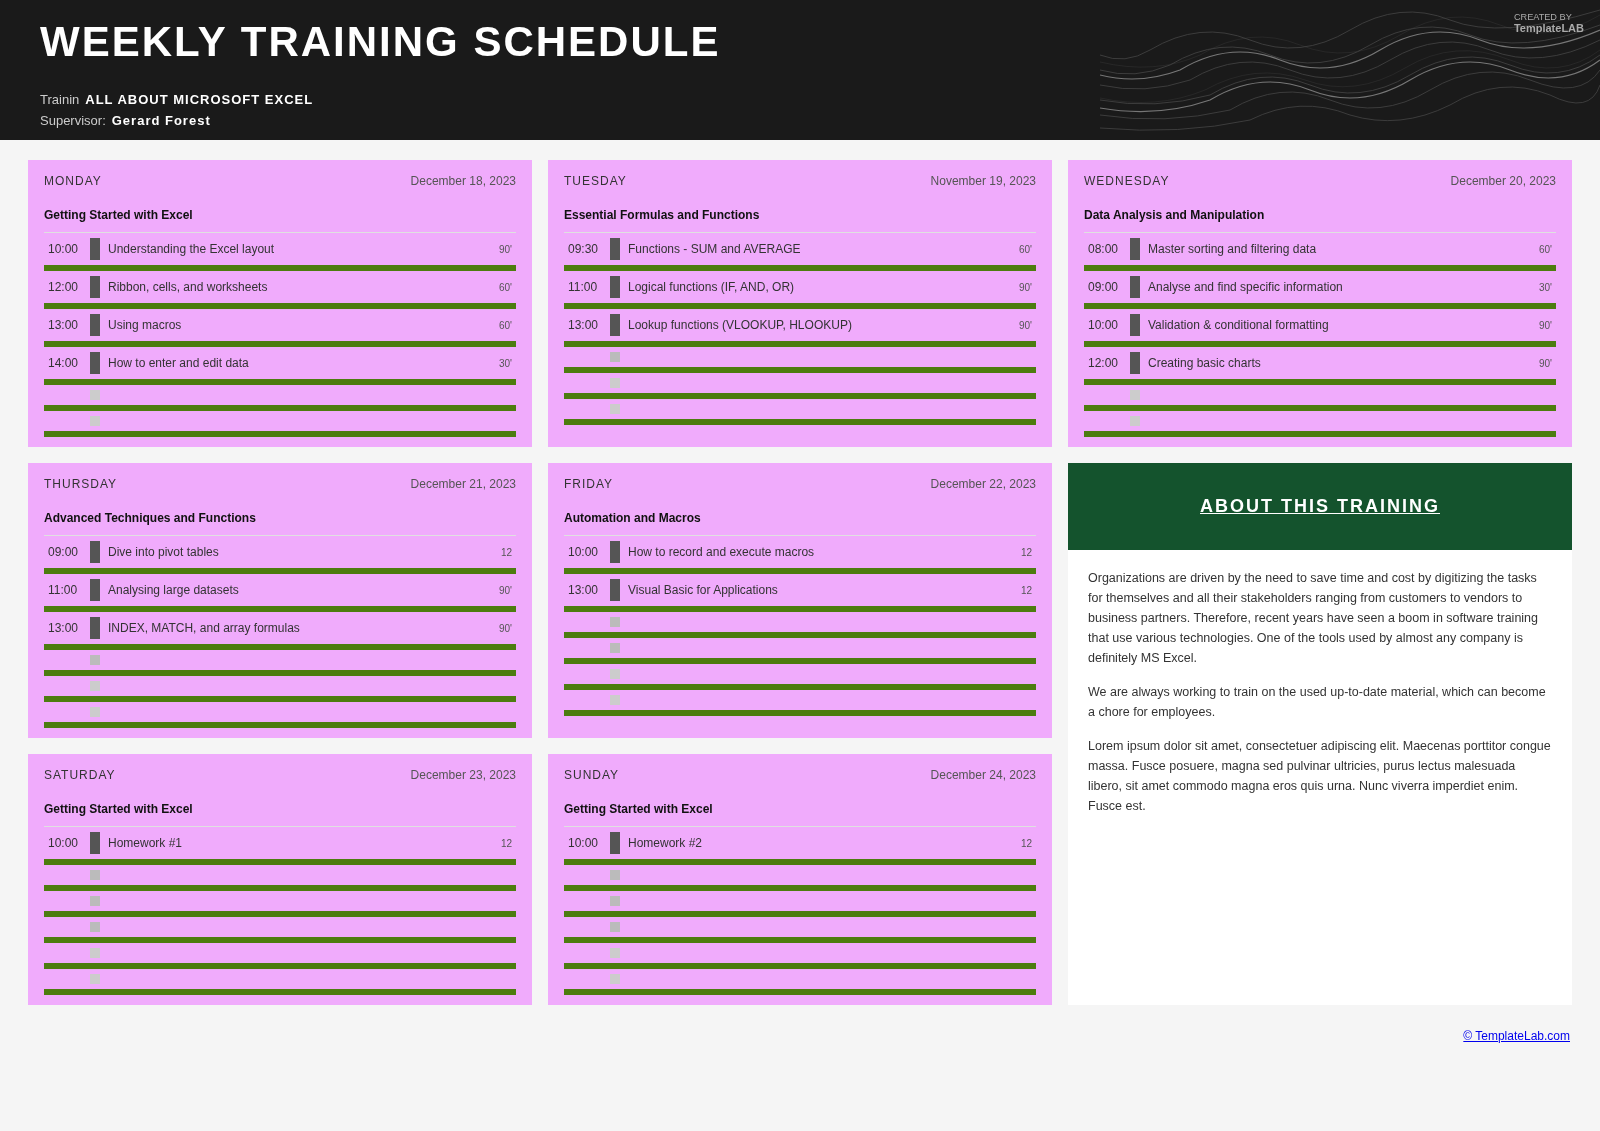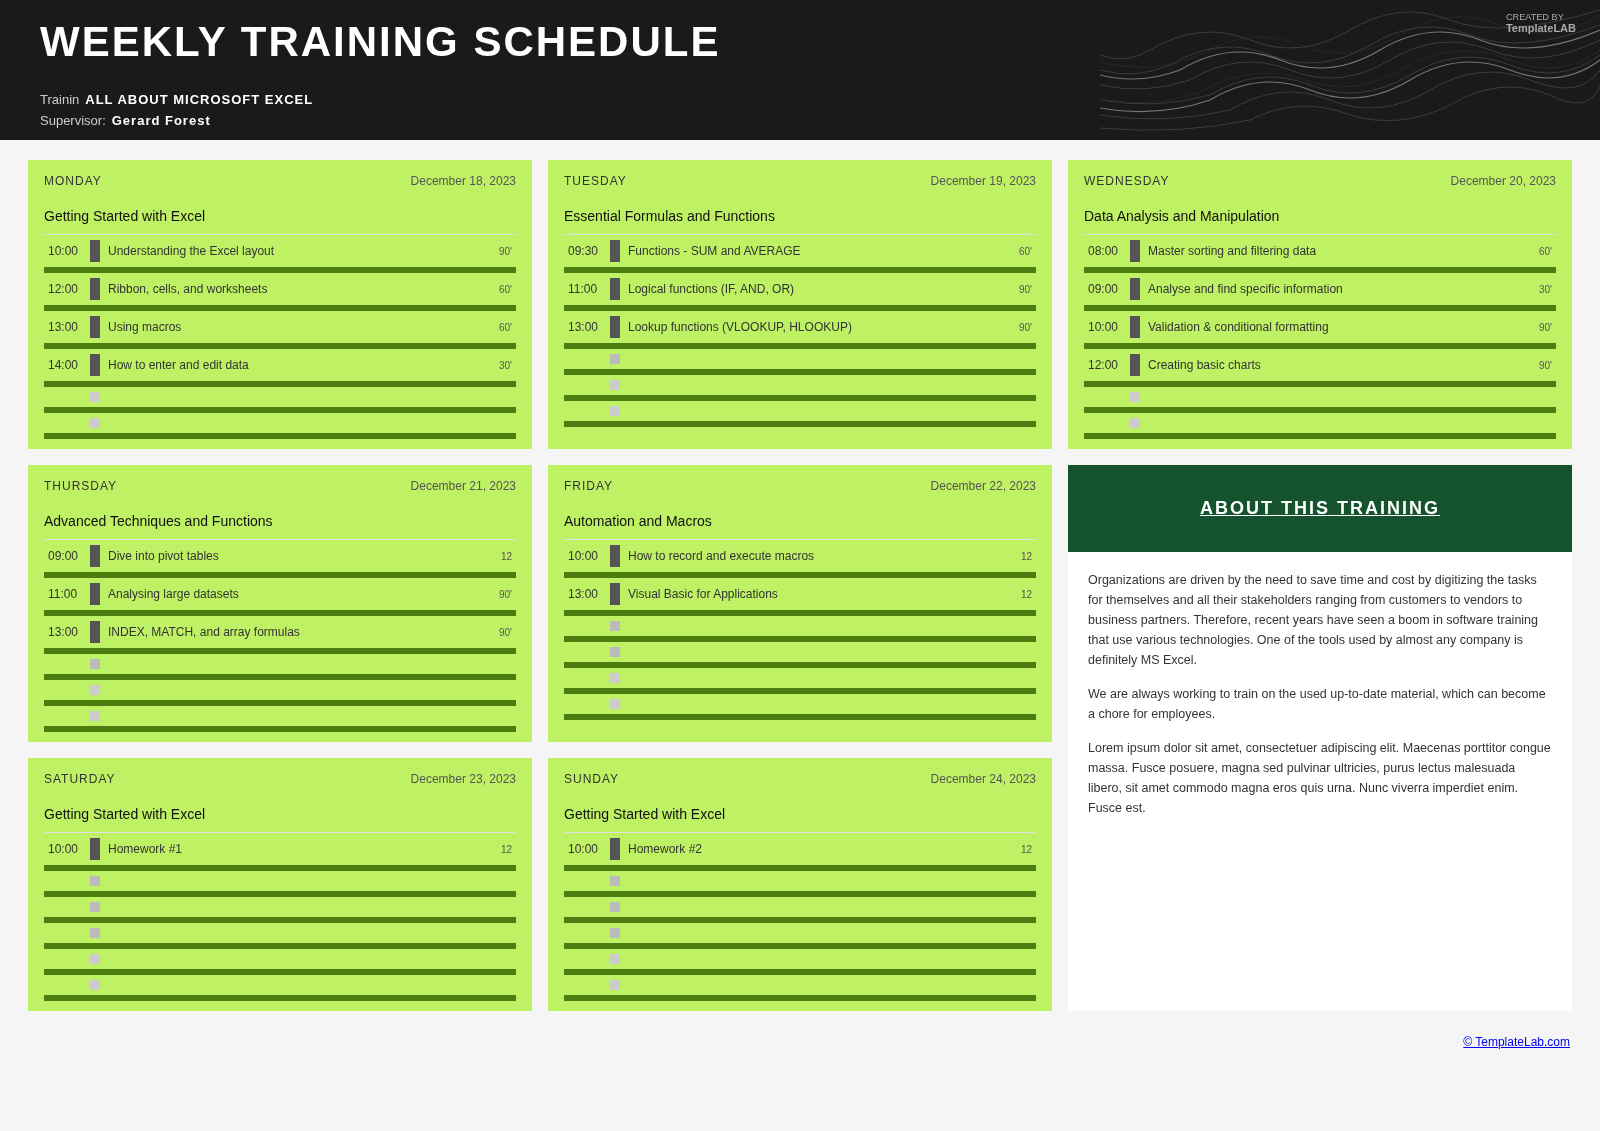--- a/index.html
+++ b/index.html
@@ -55,50 +55,50 @@
       color: #ffffff;
     }
     .header-row {
       display: flex;
       gap: 30px;
       margin-top: 20px;
     }
     .templatelab-logo {
       position: absolute;
       top: 10px;
-      right: 24px;
+      right: 16px;
       font-size: 11px;
       color: #aaa;
     }
 
     
     .day-card {
-      background: #bef264;
+      background: #f0abfc;
       padding: 14px 16px 10px 16px;
     }
     .day-header {
       display: flex;
       justify-content: space-between;
       align-items: baseline;
       margin-bottom: 2px;
     }
     .day-name {
       font-size: 12px;
       font-weight: 400;
       color: #333;
       text-transform: uppercase;
       letter-spacing: 1px;
     }
     .day-date {
       font-size: 12px;
       color: #555;
     }
     .day-title {
-      font-size: 14px;
-      font-weight: 400;
+      font-size: 12px;
+      font-weight: 700;
       color: #111;
       margin-bottom: 10px;
       border-bottom: none;
       margin-top: 20px;
     }
 
     
     .schedule-table {
       width: 100%;
       border-collapse: collapse;
@@ -292,21 +292,21 @@
           <td class="td-desc"></td>
           <td class="td-dur"></td>
         </tr>
         </tbody>
     </table>
   </div>
 
   <div class="day-card">
     <div class="day-header">
       <span class="day-name">TUESDAY</span>
-      <span class="day-date">December 19, 2023</span>
+      <span class="day-date">November 19, 2023</span>
     </div>
     <div class="day-title">Essential Formulas and Functions</div>
     <table class="schedule-table">
       <tbody id="tbody-tuesday">
           <tr>
           <td class="td-time">09:30</td>
           <td class="td-bar">
             <div class="bar-block" style="height:22px;background:#555;"></div>
           </td>
           <td class="td-desc">Functions - SUM and AVERAGE</td>

